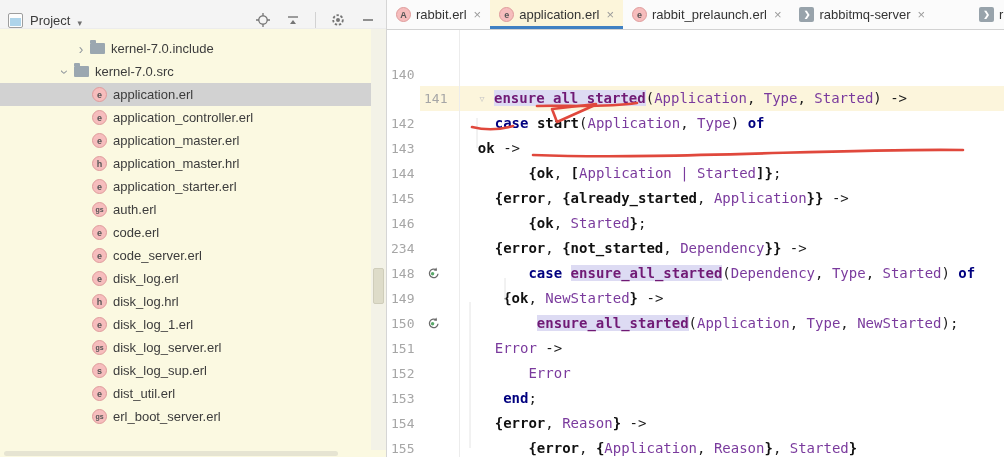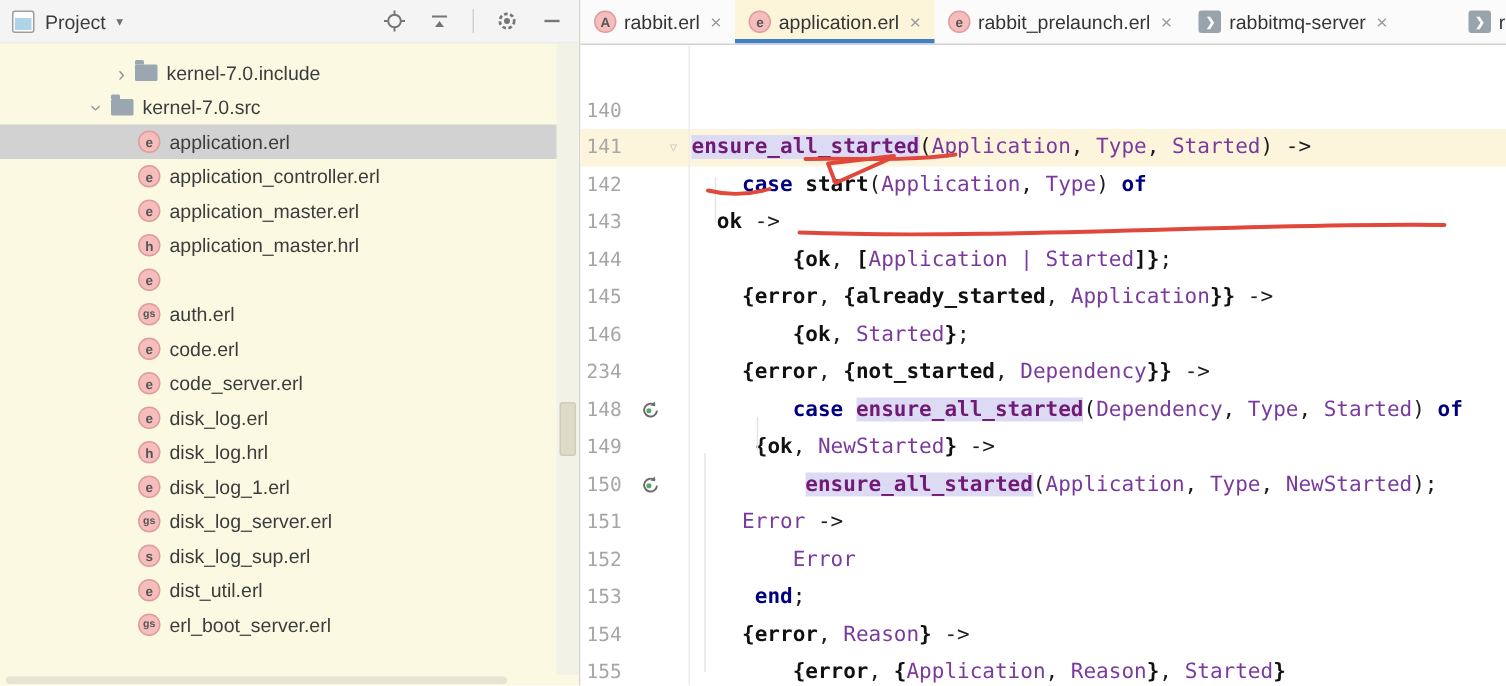--- a/index.html
+++ b/index.html
@@ -10,21 +10,21 @@
     background:#ffffff;
   }
   #app { position:relative; width:1004px; height:457px; background:#fff; }
 
   
   .panel {
     position:absolute; left:0; top:0; width:387px; height:457px;
     background:#fbf9e1; border-right:1px solid #d5d5d5; overflow:hidden;
   }
   .panel-header {
-    height:29px; background:#f4f4f4; display:flex; align-items:center;
+    height:29px; background:#f4f4f4; display:flex; align-items:flex-end;
     padding:0 10px 0 8px; border-bottom:1px solid #ececec;
   }
   .twi { position:relative; width:15px; height:15px; border:1px solid #9e9e9e;
          border-radius:2px; margin-right:7px; background:#fdfdfd; flex:none; }
   .twi::after { content:""; position:absolute; left:1px; right:1px; bottom:1px;
                 height:8px; background:#aed4ea; }
   .panel-title { font-size:13px; color:#3b3b3b; }
   .hdr-chev { color:#6f6f6f; font-size:9px; margin-left:7px; }
   .hdr-spacer { flex:1; }
   .hdr-icon { width:16px; height:16px; margin-left:14px; display:flex;
@@ -78,21 +78,21 @@
   .tab-close { color:#9b9b9b; font-size:13px; line-height:13px; margin-left:2px; }
 
   
   .code-area { position:absolute; left:0; right:0; top:30px; bottom:0;
                background:#fff; overflow:hidden;
                font-family:"DejaVu Sans Mono", monospace; font-size:14px; }
   .gutter-sep { position:absolute; left:72px; top:0; bottom:0; width:1px;
                 background:#ececec; }
   .code-line { display:flex; height:25px; line-height:25px; white-space:pre; }
   .code-line.first { height:20px; line-height:17px;margin-top:36px; }
-  .code-line.caret { background:#fcf5dc; }
+  .code-line.caret { background:#fcf5dc;margin-left:33px; }
   .ln { width:34px; padding-left:4px; color:#a6a6a6; font-size:13px; flex:none; }
   .gmeta { width:22px; flex:none; display:flex; align-items:center;
            justify-content:center; }
   .gfold { width:12px; flex:none; color:#c6c6c6; font-size:10px; text-align:center;
            font-family:"DejaVu Sans", sans-serif; }
   .code { flex:1; padding-left:6px; }
   .t-p  { color:#1c1c1c; }
   .t-kw { color:#00007f; font-weight:bold; }
   .t-b  { color:#111111; font-weight:bold; }
   .t-v  { color:#7a3a9d; }
@@ -162,20 +162,21 @@
         <div class="tree-row ind-file">
           <span class="ficon e">e</span>
           <span>application_master.erl</span>
         </div>
         <div class="tree-row ind-file">
           <span class="ficon h">h</span>
           <span>application_master.hrl</span>
         </div>
         <div class="tree-row ind-file">
           <span class="ficon e">e</span>
+          <span>application_starter.erl</span>
         </div>
         <div class="tree-row ind-file">
           <span class="ficon gs">gs</span>
           <span>auth.erl</span>
         </div>
         <div class="tree-row ind-file">
           <span class="ficon e">e</span>
           <span>code.erl</span>
         </div>
         <div class="tree-row ind-file">

